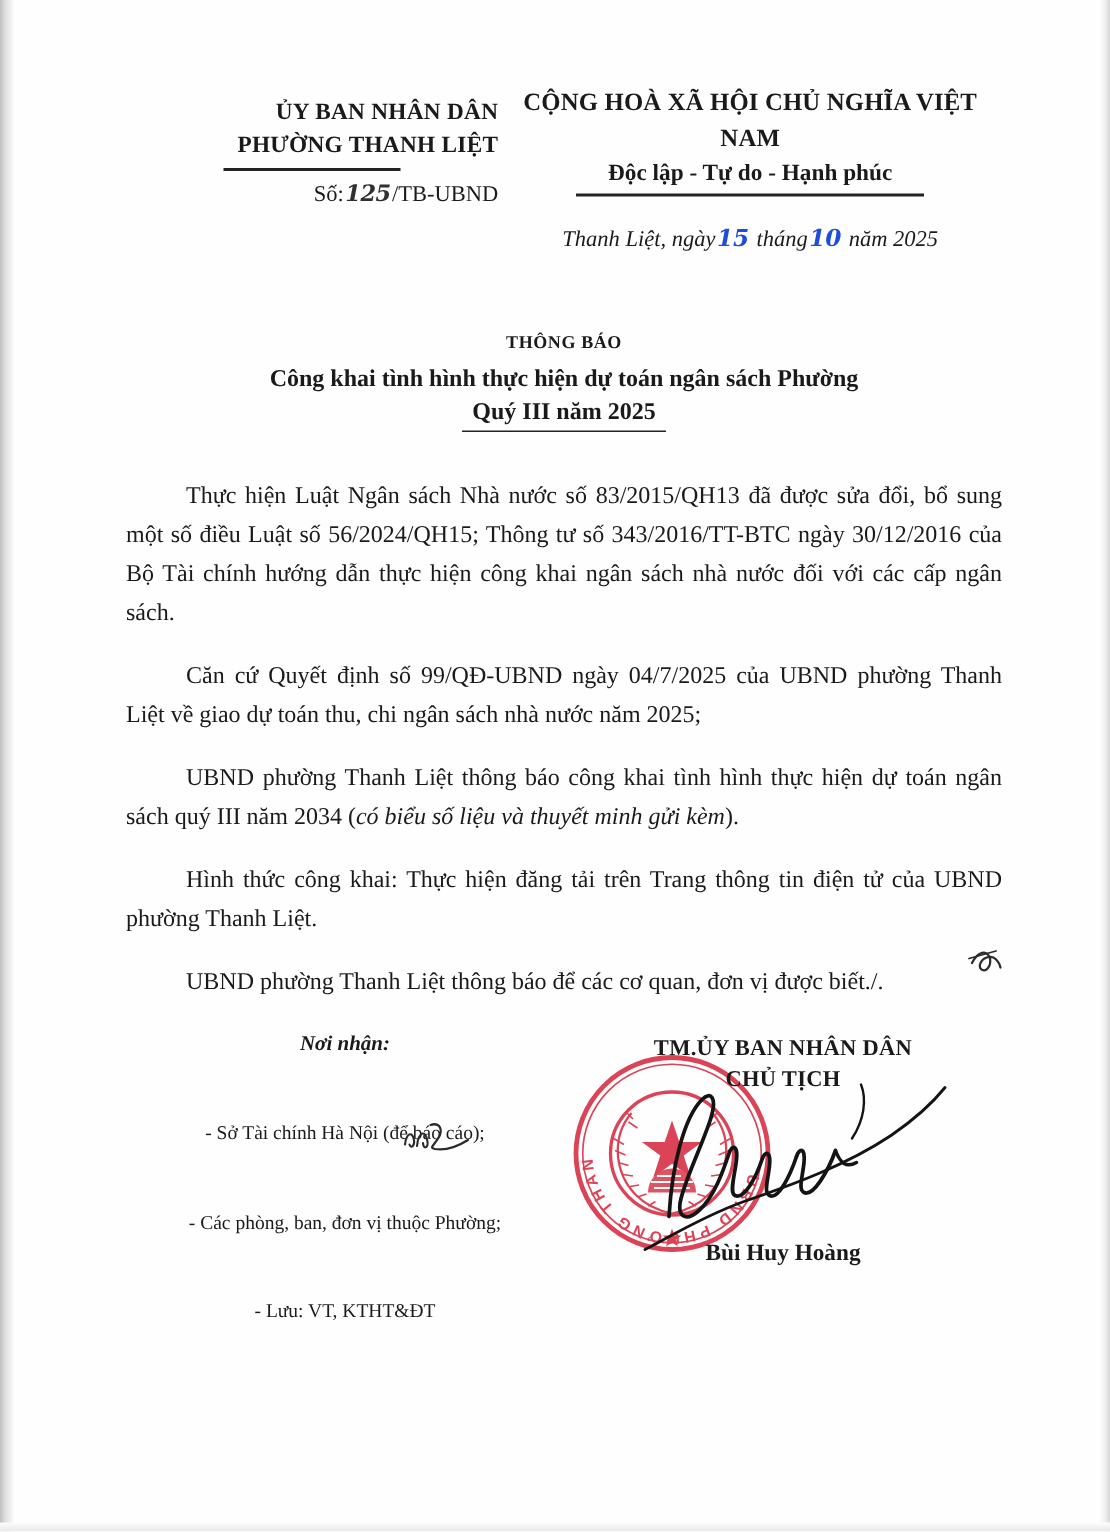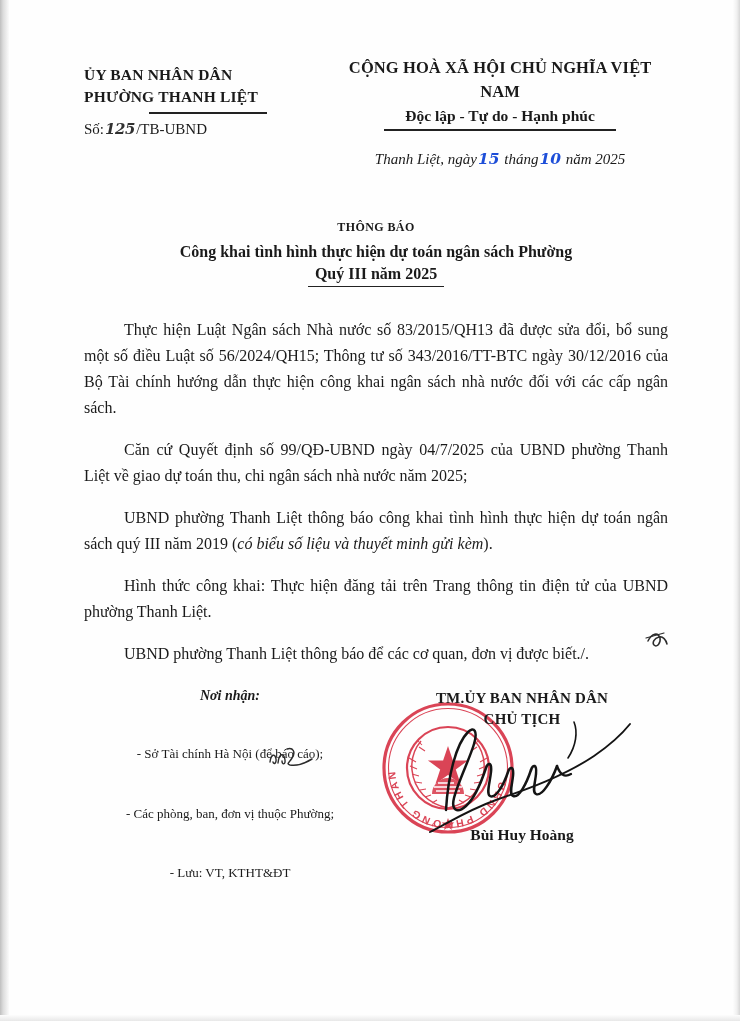--- a/index.html
+++ b/index.html
@@ -53,21 +53,21 @@
   }
 
   
   .doc-header {
     display: flex;
     align-items: flex-start;
     justify-content: space-between;
   }
   .header-left {
     width: 255px;
-    text-align: left;
+    text-align: right;
     padding-top: 8px;
   }
   .header-right {
     width: 345px;
     text-align: center;
   }
   .org-line {
     font-weight: bold;
     font-size: 15.5px;
     letter-spacing: 0.2px;
@@ -296,21 +296,21 @@
         <div class="rule-title"></div>
       </div>
     </div>
 
     <div class="body-block">
 
       <p class="para">Thực hiện Luật Ngân sách Nhà nước số 83/2015/QH13 đã được sửa đổi, bổ sung một số điều Luật số 56/2024/QH15; Thông tư số 343/2016/TT-BTC ngày 30/12/2016 của Bộ Tài chính hướng dẫn thực hiện công khai ngân sách nhà nước đối với các cấp ngân sách.</p>
 
       <p class="para">Căn cứ Quyết định số 99/QĐ-UBND ngày 04/7/2025 của UBND phường Thanh Liệt về giao dự toán thu, chi ngân sách nhà nước năm 2025;</p>
 
-      <p class="para"><span>UBND phường Thanh Liệt thông báo công khai tình hình thực hiện dự toán ngân sách quý III năm 2019 (</span><span class="it">có biểu số liệu và thuyết minh gửi kèm</span><span>).</span></p>
+      <p class="para"><span>UBND phường Thanh Liệt thông báo công khai tình hình thực hiện dự toán ngân sách quý III năm 2034 (</span><span class="it">có biểu số liệu và thuyết minh gửi kèm</span><span>).</span></p>
 
       <p class="para">Hình thức công khai: Thực hiện đăng tải trên Trang thông tin điện tử của UBND phường Thanh Liệt.</p>
 
       <p class="para para-last">
         <span>UBND phường Thanh Liệt thông báo để các cơ quan, đơn vị được biết./.</span>
         <svg class="tick-mark" viewBox="0 0 26 30">
           <path d="M4 12 C8 4, 14 3, 16 9 C17 14, 13 19, 10 16 C8 14, 10 9, 15 8 C19 7, 22 11, 23 15" fill="none" stroke="#2b2b2b" stroke-width="1.5" stroke-linecap="round"></path>
           <path d="M2 9 L20 4" fill="none" stroke="#2b2b2b" stroke-width="1.2" stroke-linecap="round"></path>
         </svg>
       </p>

